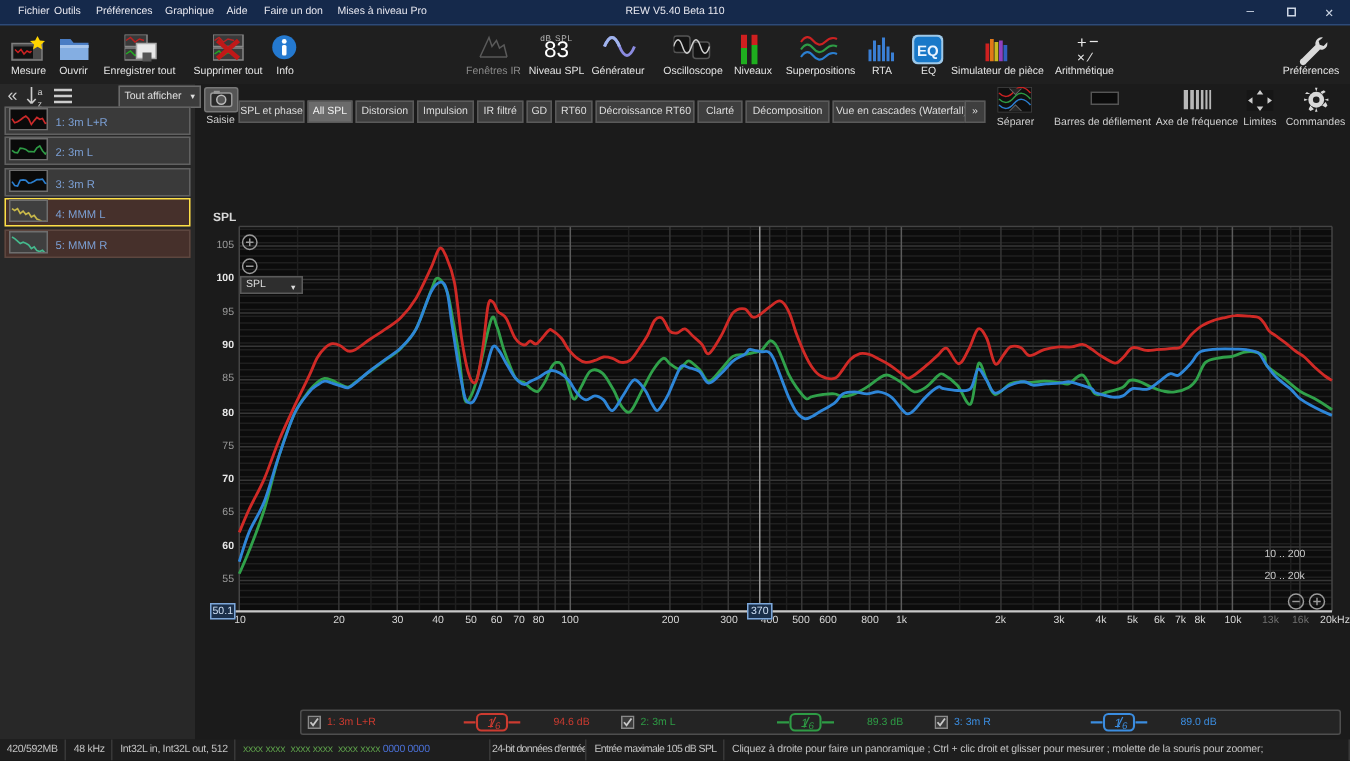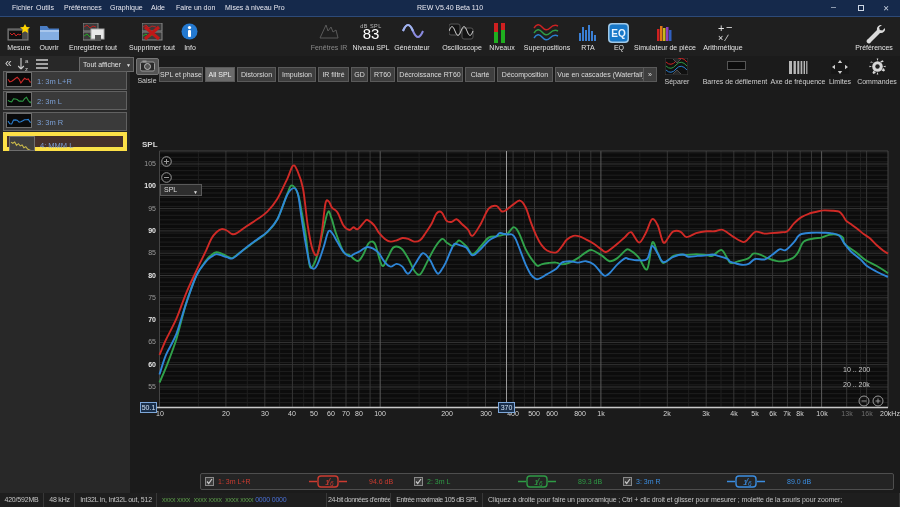--- a/index.html
+++ b/index.html
@@ -157,25 +157,31 @@
           <polyline points="1.0,7.2 2.8,8.6 4.7,8.9 6.5,5.8 8.4,6.0 10.2,6.6 12.1,8.1 13.9,8.0 15.8,8.2 17.6,5.6 19.5,4.3 21.3,7.5 23.2,9.7 25.0,7.6" fill="none" stroke="#2e9b45" stroke-width="1.1"></polyline>
         </svg></div>
       <div class="mlabel">2: 3m L</div>
     </div>
     <div class="mitem" style="top:56px;background:#3a3a3a;border:1px solid #616161">
       <div style="position:absolute;left:2px;top:0px"><svg width="26" height="15" style="background:#0a0a0a;border:1px solid #6e6e6e">
           <polyline points="1.0,7.1 2.8,9.7 4.7,10.0 6.5,6.1 8.4,5.9 10.2,6.2 12.1,8.1 13.9,7.8 15.8,6.8 17.6,5.7 19.5,5.7 21.3,5.4 23.2,8.2 25.0,8.4" fill="none" stroke="#2b7fd0" stroke-width="1.1"></polyline>
         </svg></div>
       <div class="mlabel">3: 3m R</div>
     </div>
-    <div class="mitem" style="top:76px;background:#46302b;border:4px solid #fde047">
+    <div class="mitem" style="top:76px;background:#46302b;border:1px solid #fde047">
       <div style="position:absolute;left:2px;top:0px"><svg width="26" height="15" style="background:#3f3f3f;border:1px solid #6e6e6e">
           <polyline points="1.0,5.1 2.8,6.3 4.7,5.1 6.5,8.3 8.4,6.7 10.2,8.9 12.1,7.9 13.9,10.7 15.8,9.6 17.6,12.0 19.5,12.9 21.3,13.8 23.2,13.6 25.0,15.6" fill="none" stroke="#c8b84a" stroke-width="1.1"></polyline>
         </svg></div>
       <div class="mlabel">4: MMM L</div>
+    </div>
+    <div class="mitem" style="top:97px;background:#46302b;border:1px solid #5d463f">
+      <div style="position:absolute;left:2px;top:0px"><svg width="26" height="15" style="background:#3f3f3f;border:1px solid #6e6e6e">
+          <polyline points="1.0,3.0 2.8,4.1 4.7,5.7 6.5,7.4 8.4,6.5 10.2,7.2 12.1,8.3 13.9,10.7 15.8,9.6 17.6,12.1 19.5,12.7 21.3,11.9 23.2,13.8 25.0,14.3" fill="none" stroke="#45b98d" stroke-width="1.1"></polyline>
+        </svg></div>
+      <div class="mlabel">5: MMM R</div>
     </div>
 </div>
 
 <div style="position:absolute;left:136px;top:58px;width:23px;height:17px;background:#555;border:1px solid #777;border-radius:2px">
 <svg width="21" height="15">
       <rect x="3.5" y="3" width="14" height="9" rx="1.5" fill="#2a2a2a" stroke="#999"></rect>
 <circle cx="10.5" cy="7.5" r="3" fill="#555" stroke="#bbb"></circle>
       <rect x="5.5" y="1.5" width="4" height="2" fill="#999"></rect>
     </svg>
 </div>

